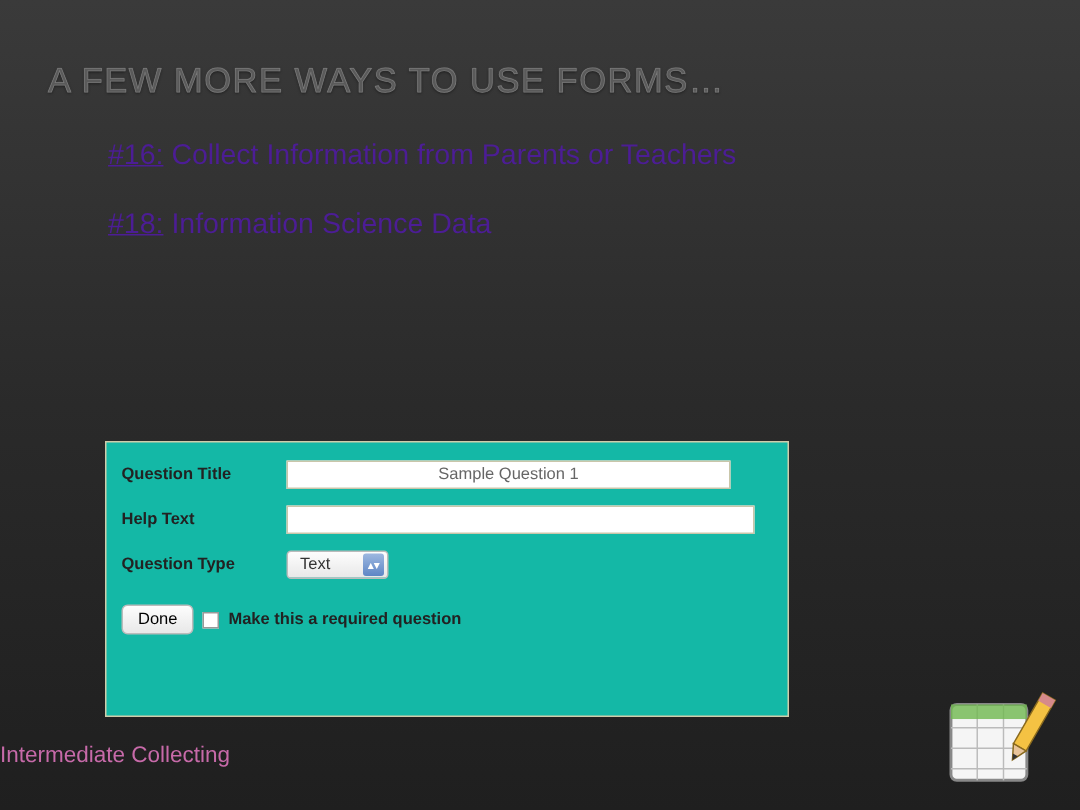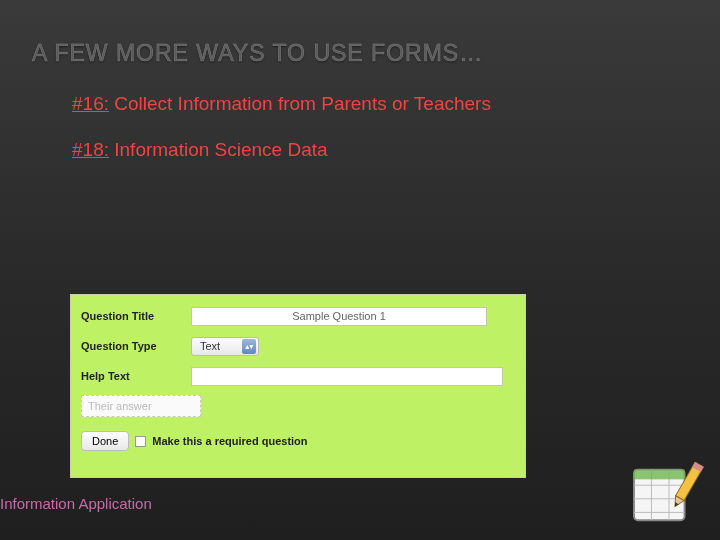--- a/index.html
+++ b/index.html
@@ -17,33 +17,33 @@
     letter-spacing: 1px;
     padding: 40px 0 0 32px;
     font-weight: 400;
     text-shadow: 0 1px 2px rgba(0,0,0,0.7), 0 0 1px #888;
     -webkit-text-stroke: 0.5px #7a7a7a;
   }
   .content {
     padding: 24px 60px 0 72px;
   }
   .item {
-    color: #ef4444;
+    color: #4c1d95;
     font-size: 19px;
     line-height: 1.35;
     margin-bottom: 20px;
   }
   .item .num { text-decoration: underline; }
   .form-panel {
     position: absolute;
     left: 70px;
     top: 294px;
     width: 456px;
     height: 184px;
-    background: #bef264;
+    background: #14b8a6;
     border: 1px solid #d0ccaa;
     padding: 8px 10px;
     font-family: "Lucida Grande", Arial, sans-serif;
   }
   .form-row { display: flex; align-items: center; height: 26px; margin-bottom: 4px; }
   .form-label { font-size: 11px; font-weight: bold; color: #222; width: 110px; }
   .text-input {
     border: 1px solid #c9c6aa;
     background: #fff;
     height: 19px;
@@ -123,39 +123,38 @@
     <span class="num">#18:</span><span> Information Science Data</span>
   </p>
 </div>
 
 <div class="form-panel">
   <div class="form-row">
     <span class="form-label">Question Title</span>
     <input class="text-input title-input" value="Sample Question 1" style="">
   </div>
   <div class="form-row">
+    <span class="form-label">Help Text</span>
+    <input class="text-input help-input" value="" style="">
+  </div>
+  <div class="form-row">
     <span class="form-label">Question Type</span>
     <div class="select-wrap">
       <span>Text</span>
       <span class="select-arrows">▴▾</span>
     </div>
   </div>
-  <div class="form-row">
-    <span class="form-label">Help Text</span>
-    <input class="text-input help-input" value="" style="">
-  </div>
-  <div class="answer-box">Their answer</div>
   <div class="done-area">
     <button class="done-btn">Done</button>
     <span class="checkbox"></span>
     <span class="req-label">Make this a required question</span>
   </div>
 </div>
 
-<div class="footer-label">Information Application</div>
+<div class="footer-label">Intermediate Collecting</div>
 
 <svg class="corner-art" viewBox="0 0 80 74">
   <rect x="4" y="14" width="52" height="52" rx="4" fill="#f5f5f5" stroke="#888" stroke-width="2"></rect>
   <line x1="4" y1="30" x2="56" y2="30" stroke="#bbb"></line>
   <line x1="4" y1="44" x2="56" y2="44" stroke="#bbb"></line>
   <line x1="4" y1="58" x2="56" y2="58" stroke="#bbb"></line>
   <line x1="22" y1="14" x2="22" y2="66" stroke="#bbb"></line>
   <line x1="40" y1="14" x2="40" y2="66" stroke="#bbb"></line>
   <rect x="4" y="14" width="52" height="10" fill="#6fb84f" opacity="0.8"></rect>
   <g transform="rotate(30 60 30)">

